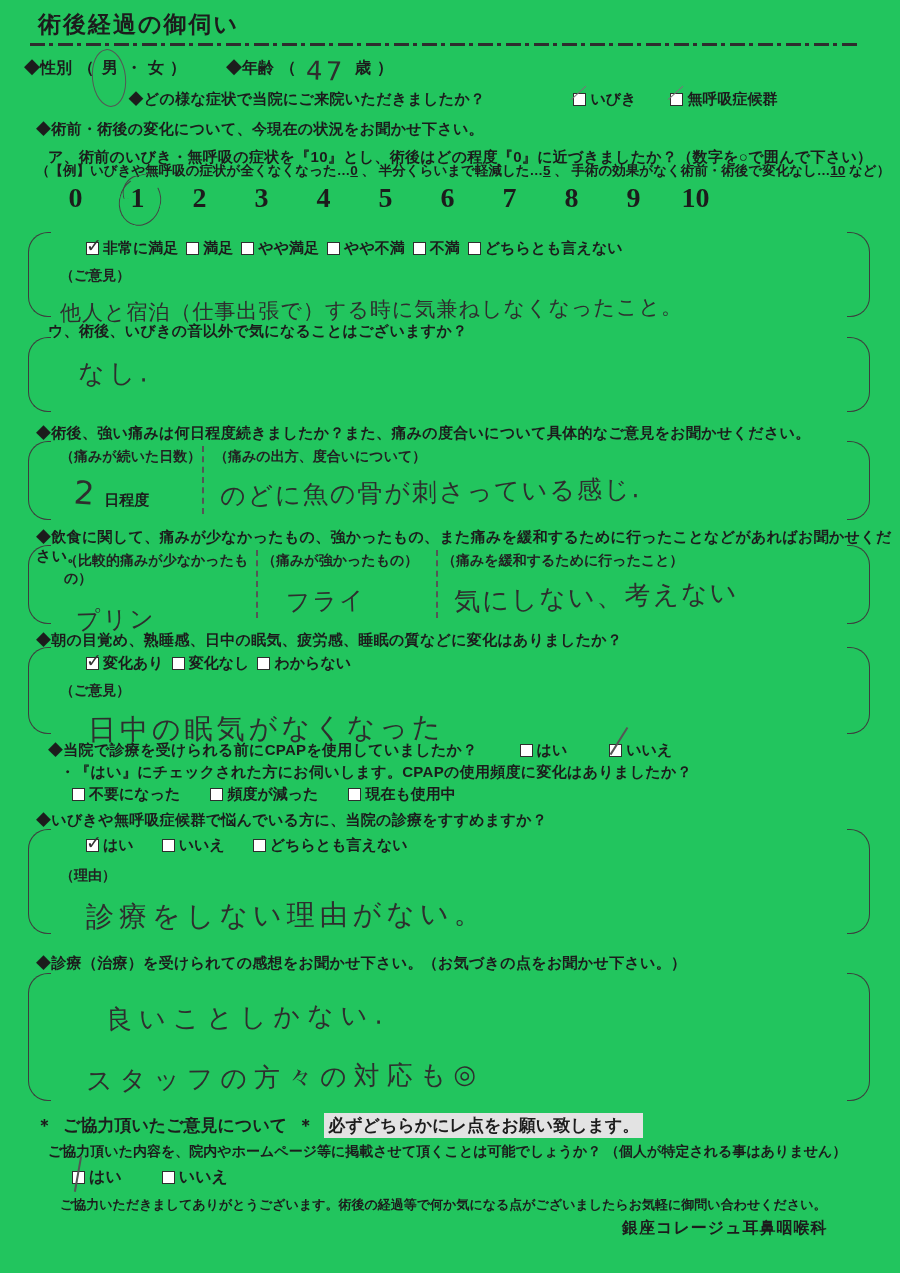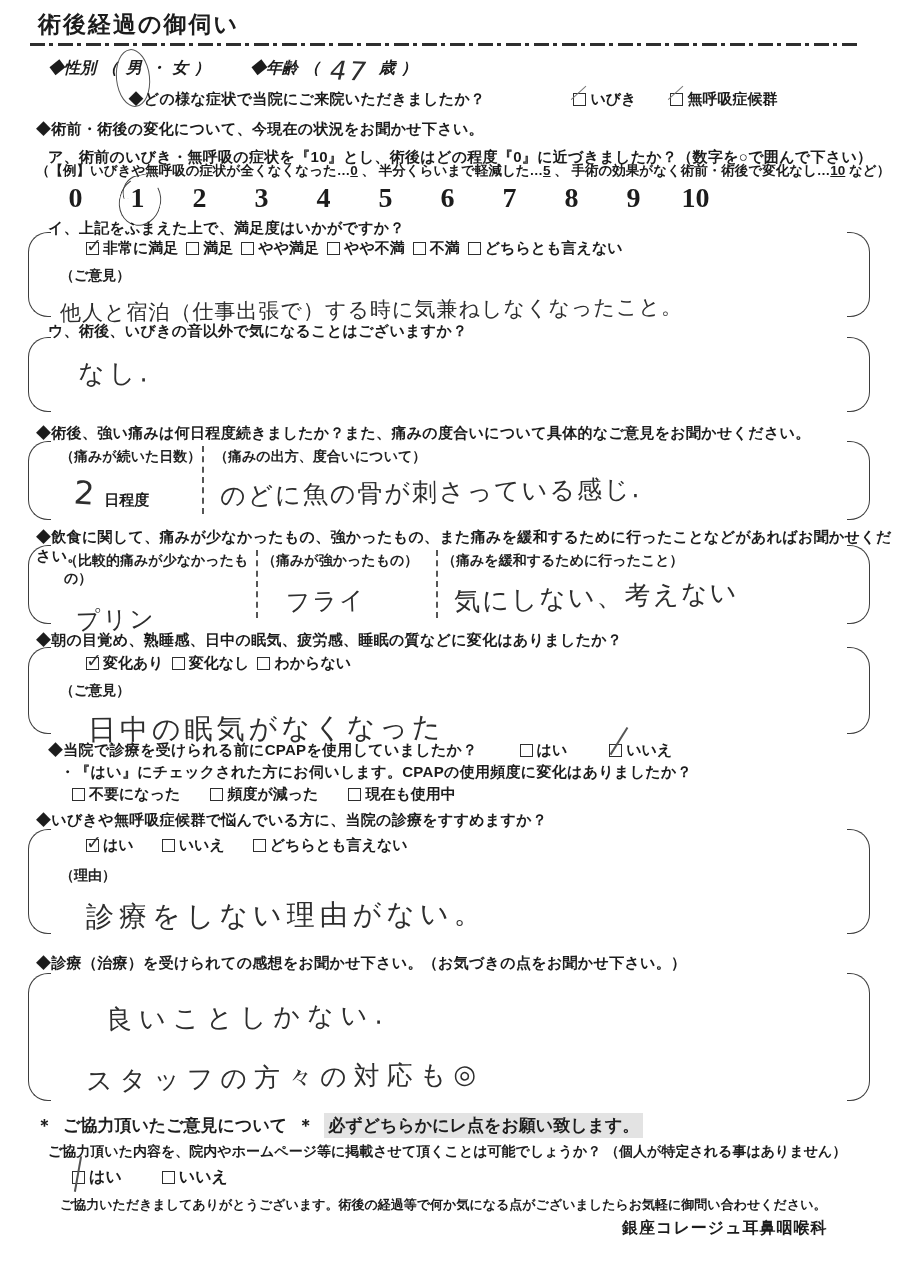--- a/index.html
+++ b/index.html
@@ -1,18 +1,18 @@
 <!DOCTYPE html>
 <html><head>
 <meta charset="utf-8">
 <style>
   * { margin:0; padding:0; box-sizing:border-box; }
   html,body { background:#e9e9e9; }
   body { font-family:"Liberation Sans", sans-serif; color:#1c1c1c; }
-  #page { position:relative; width:900px; height:1273px; background:#ffffff; margin:0 auto; overflow:hidden; }
+  #page { position:relative; width:900px; height:1273px; background:#22c55e; margin:0 auto; overflow:hidden; }
   .sec { position:absolute; }
 
   
   .title { font-family:"Liberation Serif", serif; font-size:23px; font-weight:700; letter-spacing:2px; }
   .rule  { height:3px; background:repeating-linear-gradient(90deg,#2e2e2e 0 15px,transparent 15px 19px,#2e2e2e 19px 23px,transparent 23px 28px); }
   .q     { font-size:15px; font-weight:700; letter-spacing:.3px; }
   .q-sm  { font-size:13.5px; font-weight:700; }
   .lbl   { font-size:14px; font-weight:700; color:#222; }
   .u     { text-decoration:underline; }
 
@@ -86,21 +86,21 @@
   .clinic { font-size:16px; font-weight:700; letter-spacing:1px; }
 </style>
 </head>
 <body>
 
 <div id="page">
 
   <div class="sec title" style="top:9px; left:38px;">術後経過の御伺い</div>
   <div class="sec rule" style="top:43px; left:30px; width:830px;"></div>
 
-  <div class="sec profile" style="top:56px; left:48px;font-style:italic;">
+  <div class="sec profile" style="top:56px; left:24px;">
     <span>◆性別</span>
     <span>（</span>
     <span class="circ-male">男</span>
     <span>・</span>
     <span>女</span>
     <span>）</span>
     <span style="width:28px;"></span>
     <span>◆年齢</span>
     <span>（</span>
     <span class="hw hw-age">47</span>
@@ -135,21 +135,20 @@
     <span class="num">3</span>
     <span class="num">4</span>
     <span class="num">5</span>
     <span class="num">6</span>
     <span class="num">7</span>
     <span class="num">8</span>
     <span class="num">9</span>
     <span class="num">10</span>
   </div>
 
-  <div class="sec q" style="top:219px; left:48px;">イ、上記をふまえた上で、満足度はいかがですか？</div>
   <div class="abox" style="top:232px; height:85px;">
     <div class="abox-inner">
       <div class="optrow">
         <span class="opt">
             <span class="cb vee checked"></span>
             <span>非常に満足</span>
           </span>
         <span class="opt">
             <span class="cb"></span>
             <span>満足</span>

